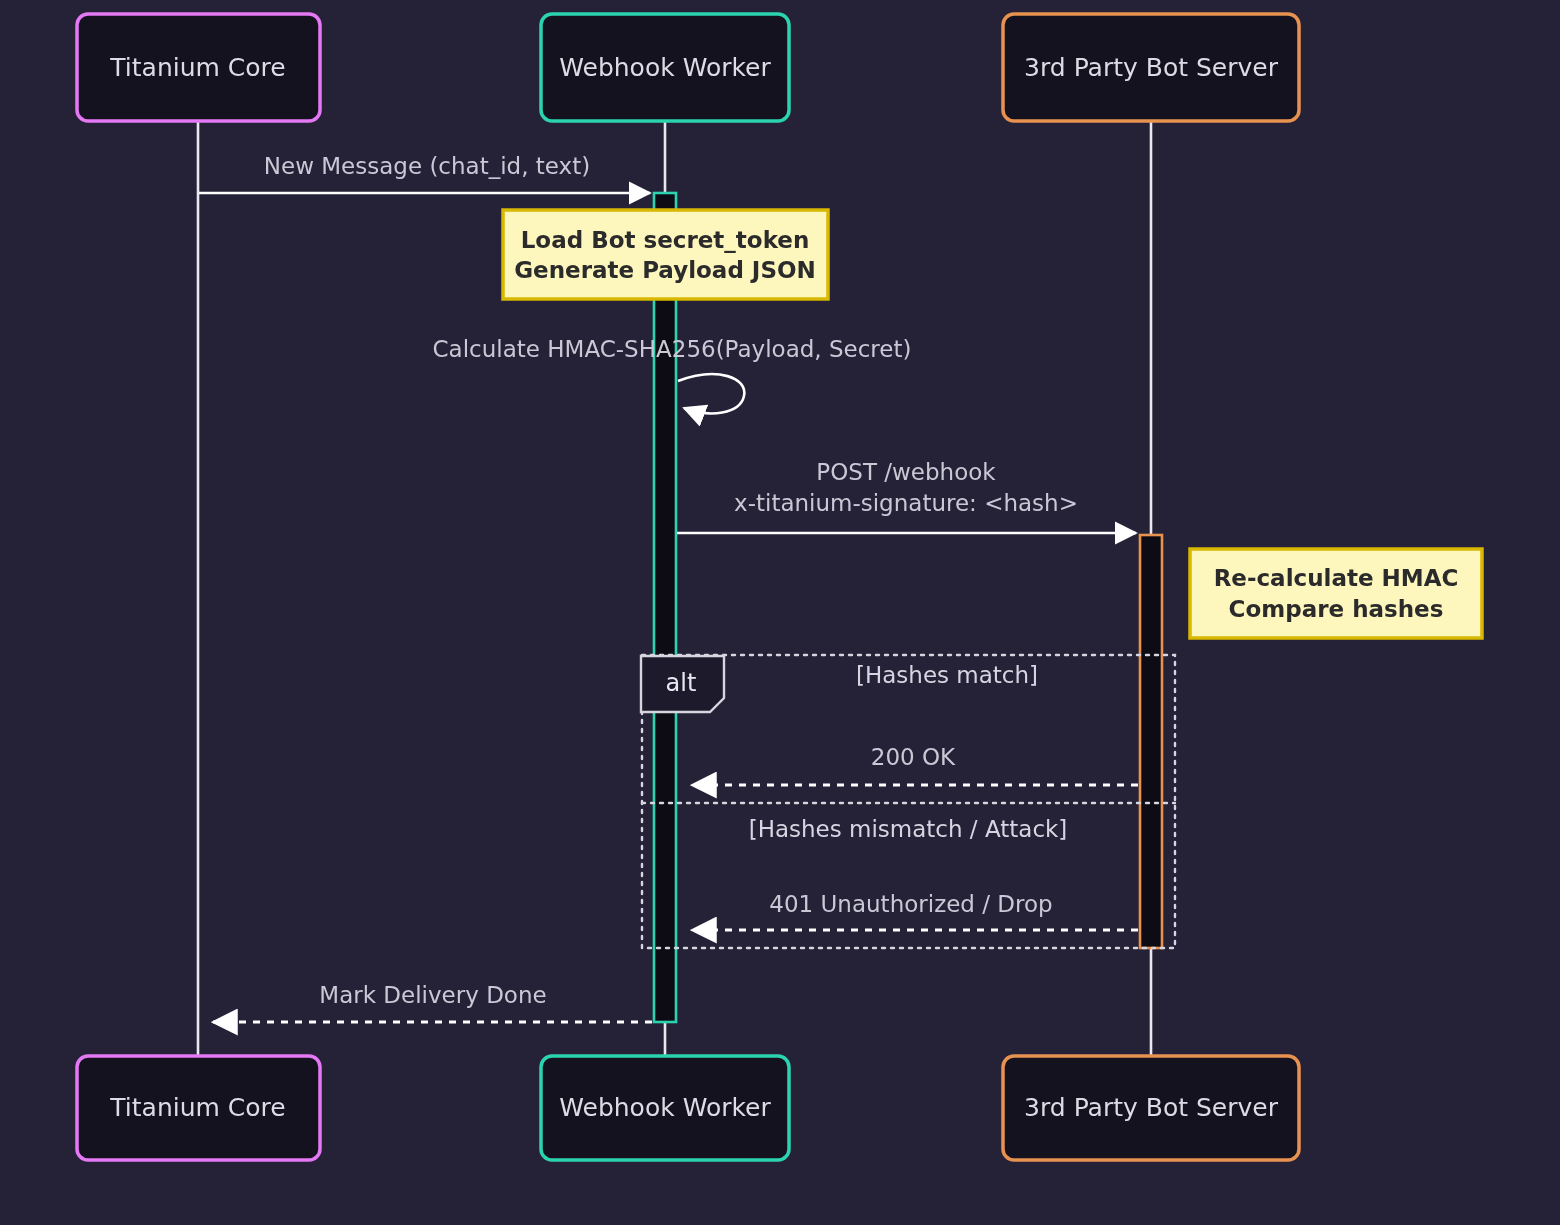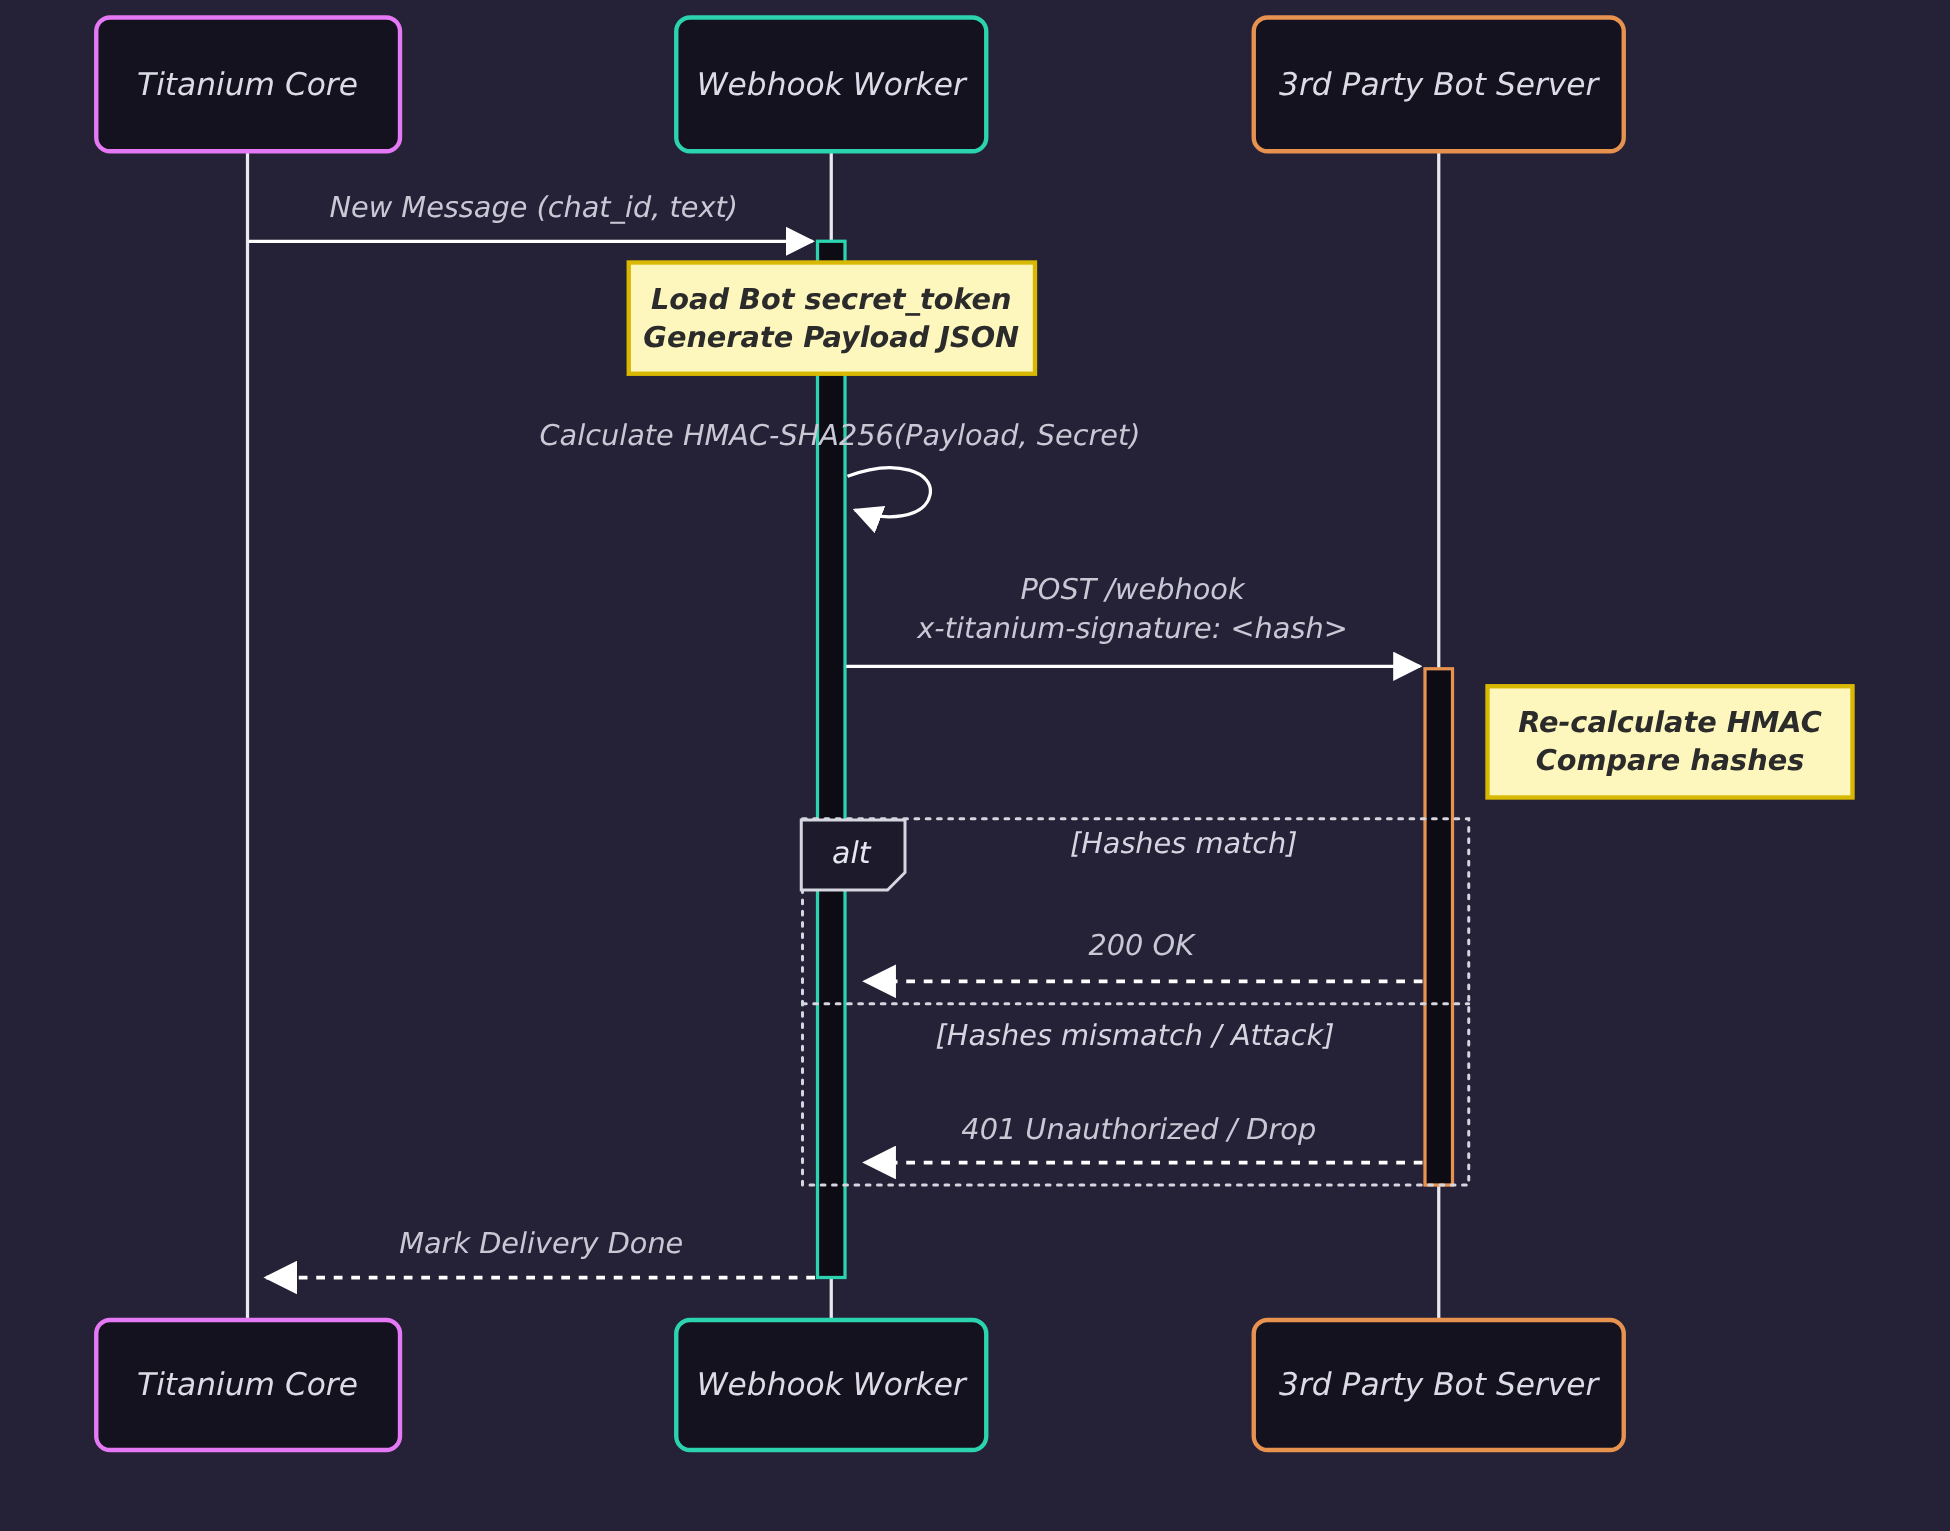--- a/index.html
+++ b/index.html
@@ -10,21 +10,20 @@
   body {
     width: 1560px;
     height: 1225px;
     font-family: "DejaVu Sans", sans-serif;
     overflow: hidden;
   }
   #diagram-root {
     position: relative;
     width: 1560px;
     height: 1225px;
-    font-style: italic;
   }
   svg.seq {
     display: block;
     width: 1560px;
     height: 1225px;
   }
   .actor-box-rect {
     fill: #14121f;
     stroke-width: 3.5;
     rx: 11;

